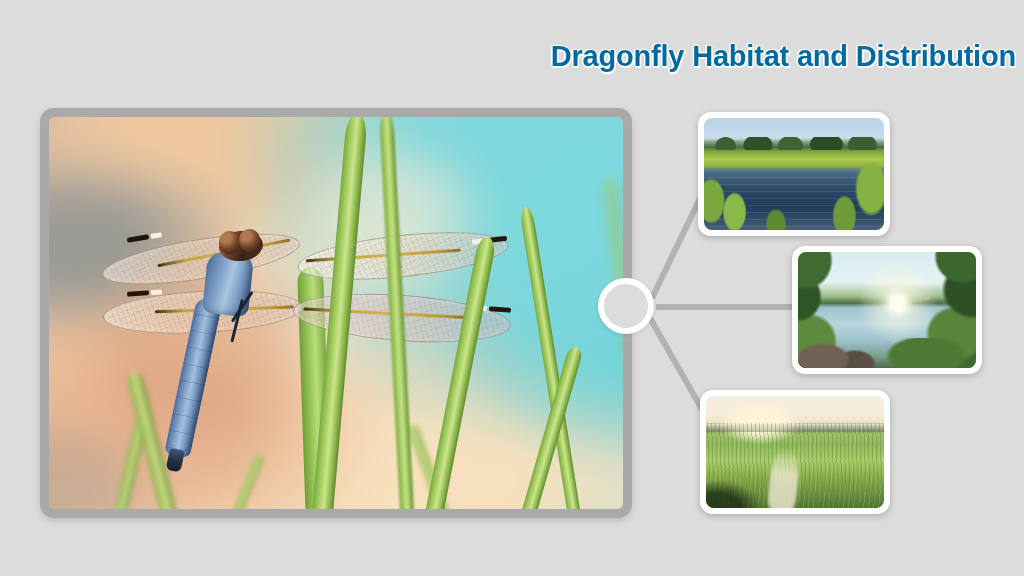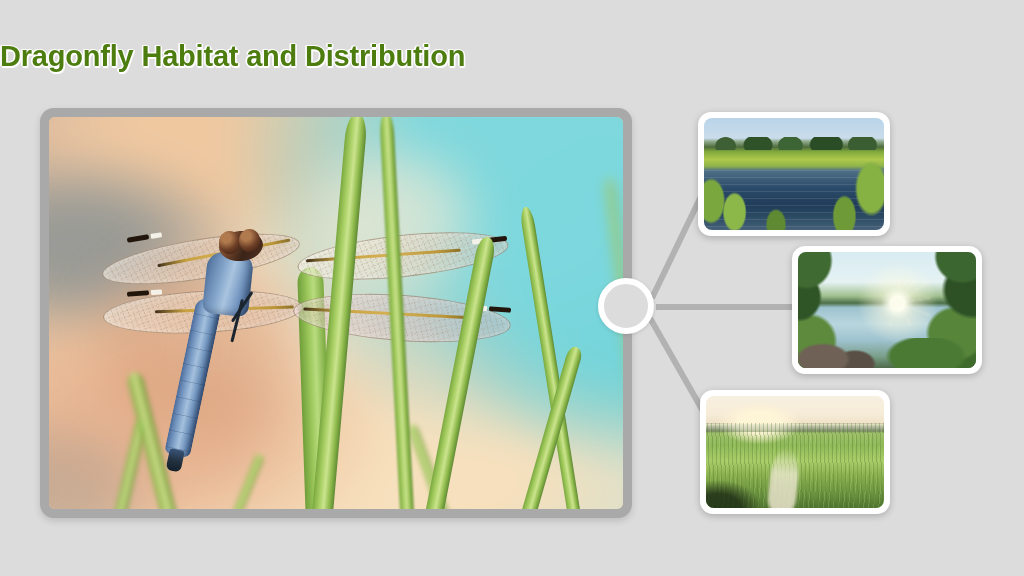--- a/index.html
+++ b/index.html
@@ -24,24 +24,24 @@
     height: 576px;
     background: #dcdcdc;
   }
 
   
   .page-title {
     position: absolute;
     top: 40px;
     left: 0;
     width: 1016px;
-    text-align: left;
+    text-align: right;
     font-size: 29px;
     font-weight: bold;
-    color: #4d7c0f;
+    color: #0369a1;
     letter-spacing: -0.2px;
     text-shadow:
        1.5px 0 0 rgba(255,255,255,0.95),
       -1.5px 0 0 rgba(255,255,255,0.95),
        0 1.5px 0 rgba(255,255,255,0.95),
        0 -1.5px 0 rgba(255,255,255,0.95),
        1.5px 1.5px 0 rgba(255,255,255,0.75),
       -1.5px -1.5px 0 rgba(255,255,255,0.75);
     white-space: nowrap;
   }

